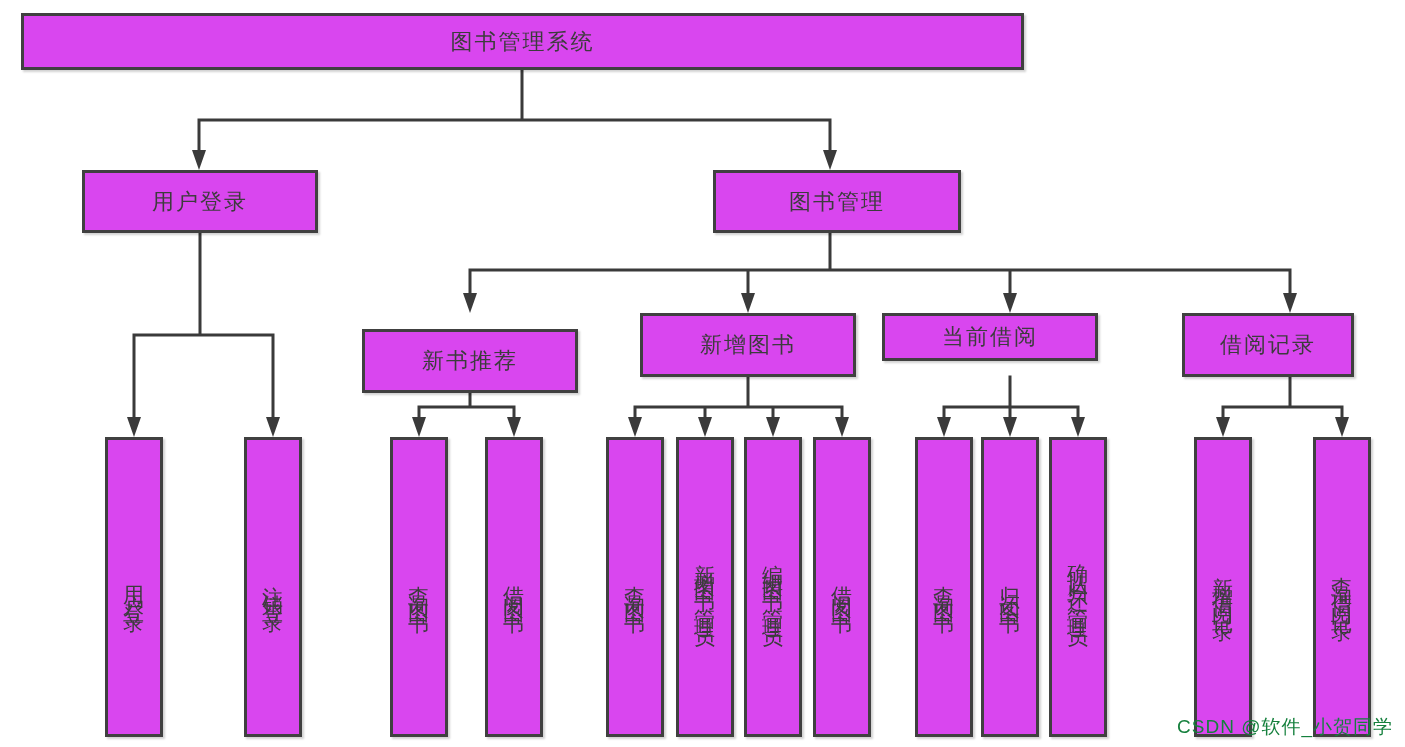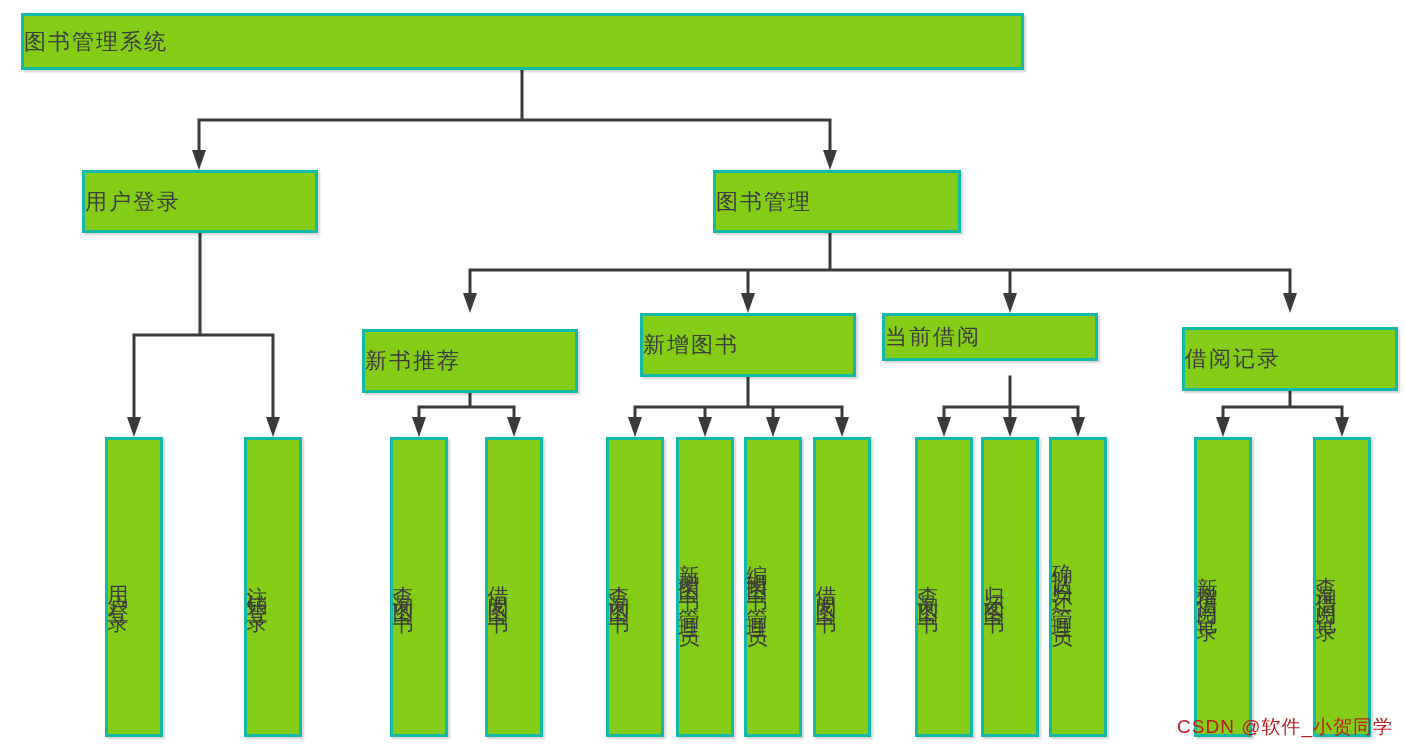--- a/index.html
+++ b/index.html
@@ -13,40 +13,40 @@
   .connectors {
     position:absolute; left:0; top:0;
     width:1405px; height:747px;
   }
   .connectors path {
     stroke:#3a3a3a; stroke-width:3; fill:none; stroke-linecap:square;
   }
   .connectors polygon { fill:#3a3a3a; }
   .box {
     position:absolute;
-    background:#84cc16;
-    border:3px solid #14b8a6;
+    background:#d946ef;
+    border:3px solid #404040;
     box-sizing:border-box;
-    display:flex; align-items:center; justify-content:flex-start;
+    display:flex; align-items:center; justify-content:center;
     color:#3c3c3c;
     box-shadow:2px 2px 2px rgba(0,0,0,0.18);
   }
   .h { font-size:22px; letter-spacing:2px; white-space:nowrap; }
   .v { font-size:21px; }
   .v .vtext {
     writing-mode:vertical-rl;
     text-orientation:mixed;
     letter-spacing:9px;
     line-height:1;
   }
   .watermark {
     position:absolute;
     right:12px; bottom:7px;
     font-size:19px;
-    color:#b91c1c;
+    color:#15803d;
     letter-spacing:1px;
     white-space:nowrap;
   }
 </style>
 </head>
 <body>
 
 <svg class="connectors" viewBox="0 0 1405 747" xmlns="http://www.w3.org/2000/svg">
 
   <path d="M522,70 V120 M199,120 H830 M199,120 V152 M830,120 V152"></path>
@@ -96,21 +96,21 @@
 
 <div class="box h" style="left:362px;top:329px;width:216px;height:64px">
   <span>新书推荐</span>
 </div>
 <div class="box h" style="left:640px;top:313px;width:216px;height:64px">
   <span>新增图书</span>
 </div>
 <div class="box h" style="left:882px;top:313px;width:216px;height:48px">
   <span>当前借阅</span>
 </div>
-<div class="box h" style="left:1182px;top:327px;width:216px;height:64px">
+<div class="box h" style="left:1182px;top:313px;width:172px;height:64px">
   <span>借阅记录</span>
 </div>
 
 <div class="box v" style="left:105px;top:437px;width:58px;height:300px">
   <span class="vtext">用户登录</span>
 </div>
 <div class="box v" style="left:244px;top:437px;width:58px;height:300px">
   <span class="vtext">注销登录</span>
 </div>
 

